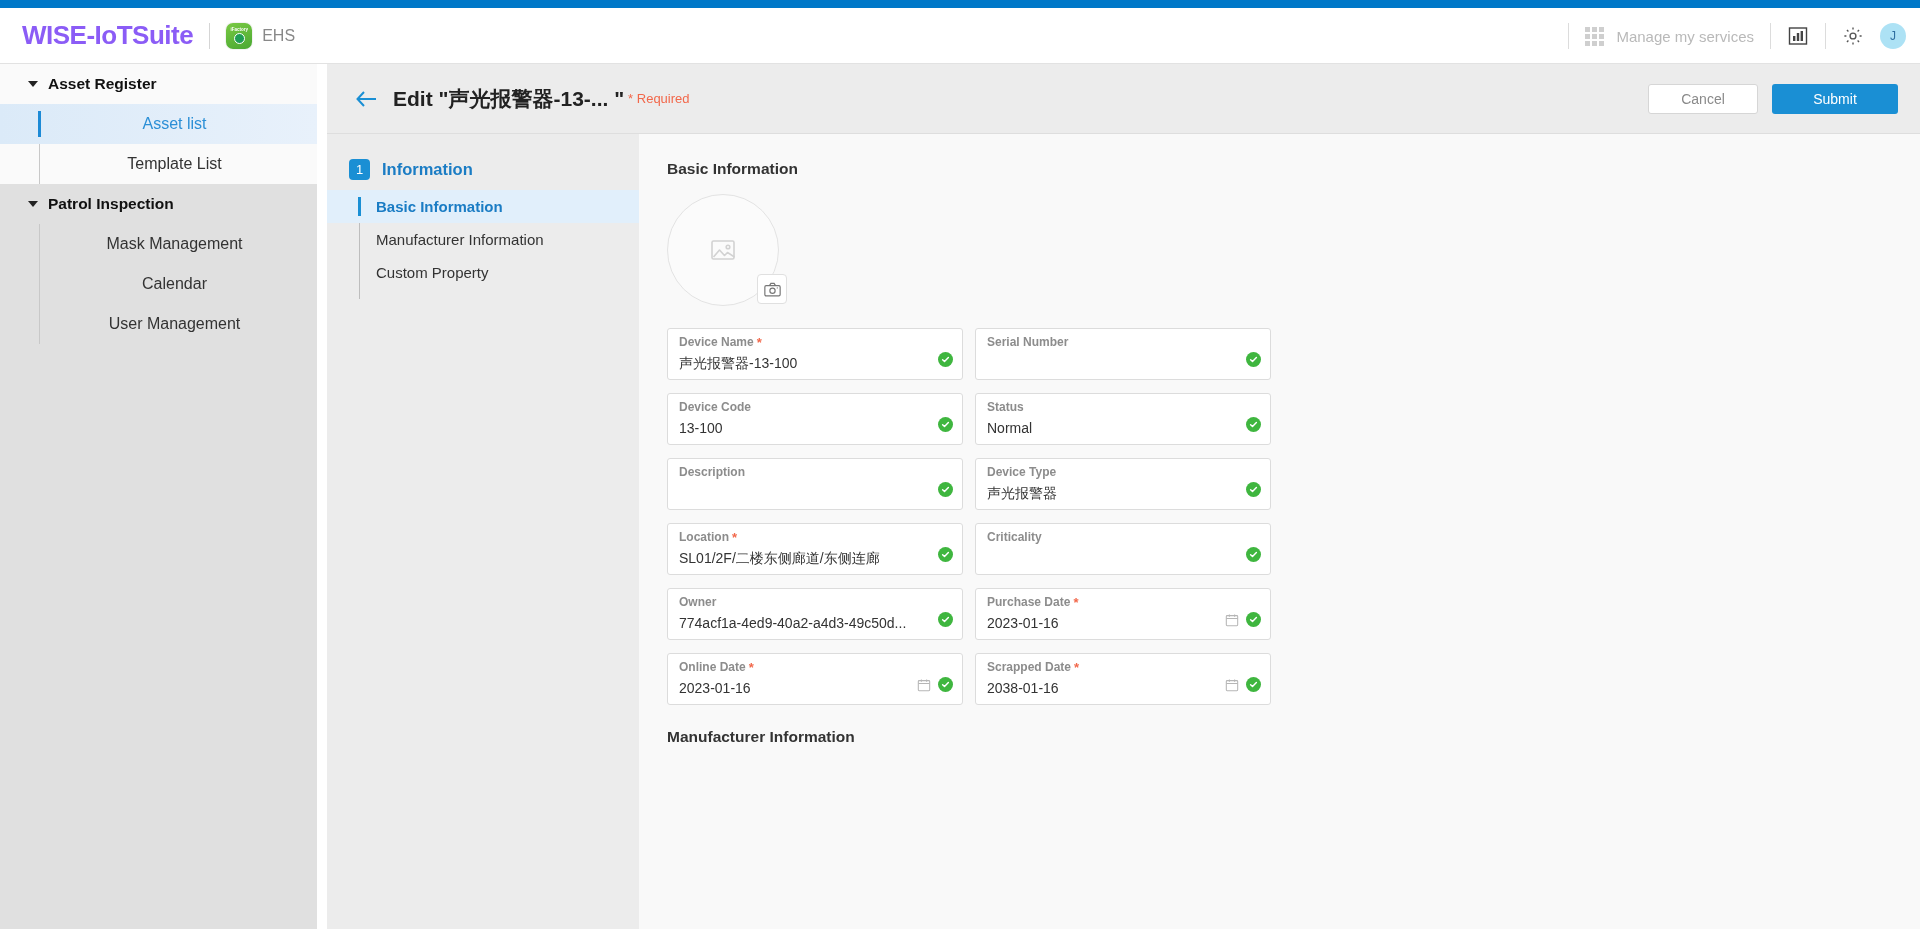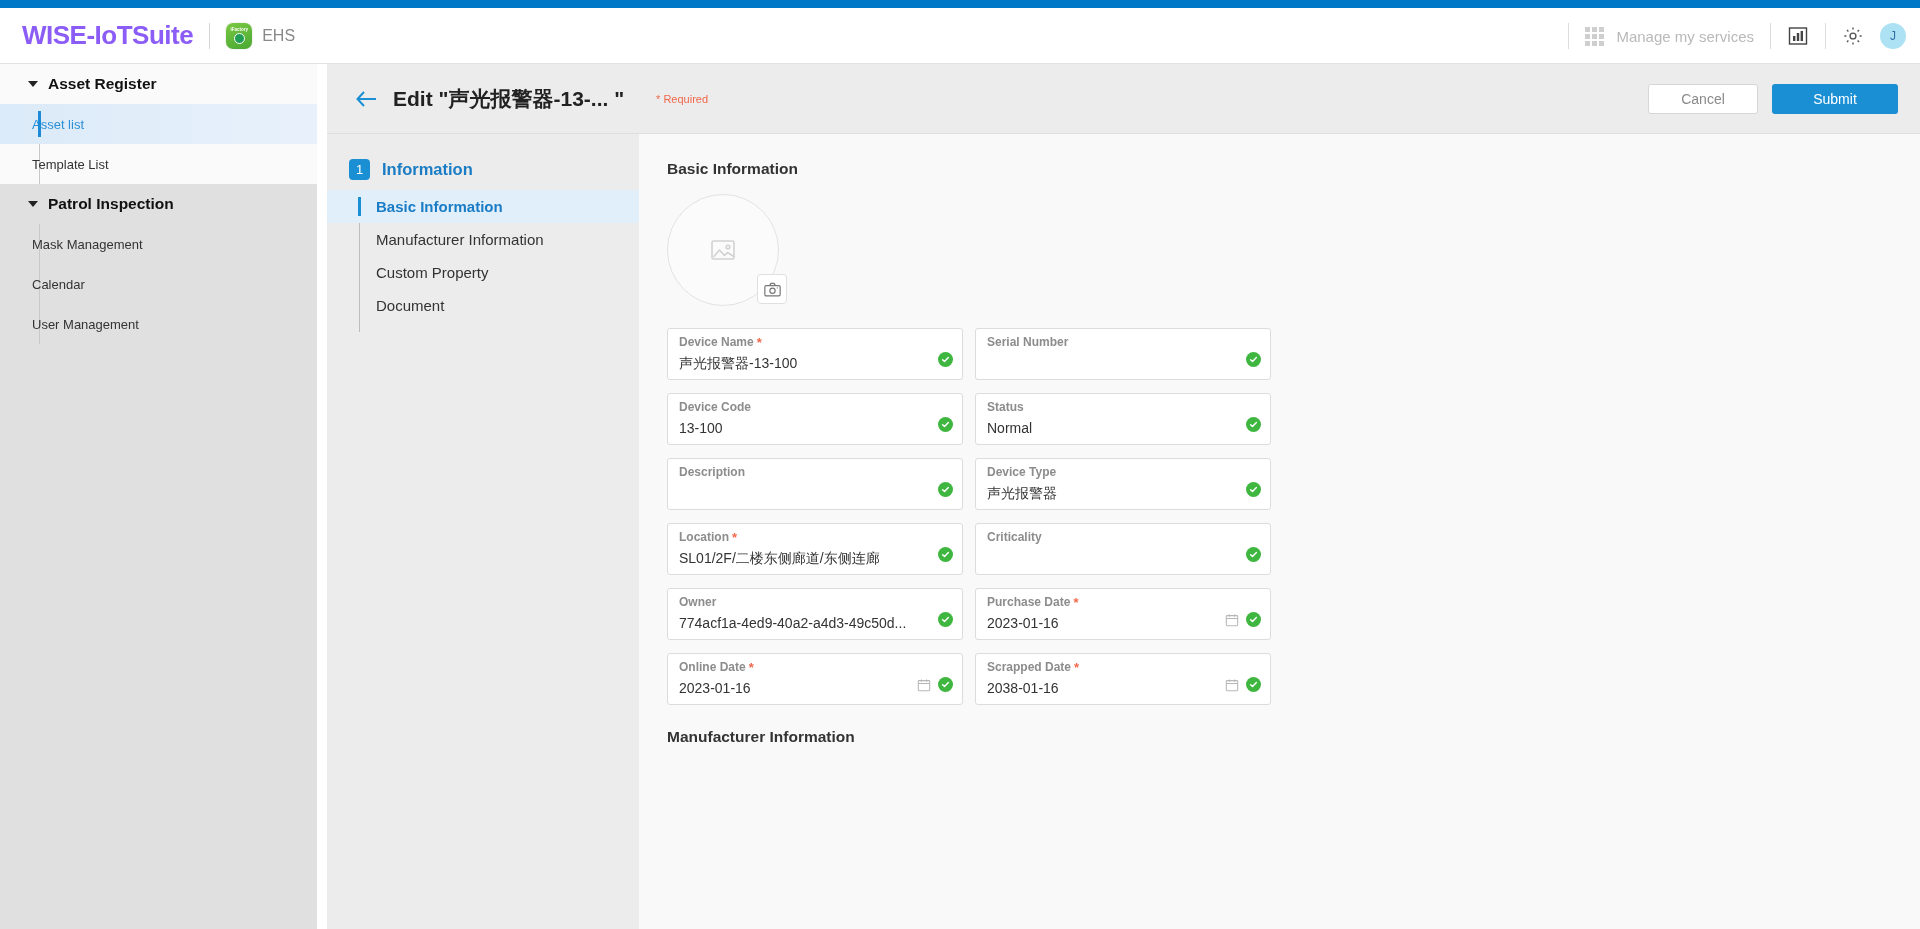--- a/index.html
+++ b/index.html
@@ -84,22 +84,22 @@
     border-left: 5px solid transparent; border-right: 5px solid transparent;
     border-top: 6px solid #222; margin-right: 10px;
   }
   .sb-items { position: relative; }
   .sb-items::before {
     content: ""; position: absolute; left: 39px; top: 0; bottom: 0;
     width: 1px; background: #c8c8c8;
   }
   .sb-item {
     height: 40px; display: flex; align-items: center;
-    padding-left: 32px; font-size: 13px; color: #333;
-    position: relative; cursor: pointer;
+    padding-left: 32px; font-size: 16px; color: #333;
+    position: relative; cursor: pointer; justify-content: center;
   }
   .sb-item.active {
     background: linear-gradient(90deg,#dbeaf8 0%, #e8f1fb 100%);
     color: #2b8fd6;
   }
   .sb-item.active::before {
     content: ""; position: absolute; left: 38px; top: 7px; bottom: 7px;
     width: 3px; background: #1c8ad6;
   }
 
@@ -115,21 +115,21 @@
   .titlebar {
     height: 70px; background: #ececec;
     display: flex; align-items: center;
     padding: 0 22px 0 28px; position: relative;
     border-bottom: 1px solid #dedede;
   }
   .back-arrow { width: 24px; height: 22px; margin-right: 14px; cursor: pointer; }
   .page-title {
     font-size: 21px; font-weight: bold; color: #222;
   }
-  .required-note { font-size: 11px; color: #f2684b; margin-left: 32px; }
+  .required-note { font-size: 13px; color: #f2684b; margin-left: 4px; }
   .btns { margin-left: auto; display: flex; align-items: center; gap: 14px; }
   .btn {
     height: 30px; min-width: 110px; border-radius: 3px;
     font-size: 14px; display: flex; align-items: center; justify-content: center;
     cursor: pointer;
   }
   .btn-cancel { background: #fff; border: 1px solid #d6d6d6; color: #8a8a8a; }
   .btn-submit { background: #1a8fd4; color: #fff; min-width: 126px; font-weight: 500; }
 
   .form-wrap { flex: 1; display: flex; overflow: hidden; }
@@ -324,23 +324,20 @@
           <div class="fn-sub-wrap">
             <div class="fn-sub active">
               <span>Basic Information</span>
             </div>
             <div class="fn-sub">
               <span>Manufacturer Information</span>
             </div>
             <div class="fn-sub">
               <span>Custom Property</span>
             </div>
-            <div class="fn-sub">
-              <span>Document</span>
-            </div>
           </div>
         </div>
 
         <div class="formbody">
           <div class="section-title">Basic Information</div>
 
           <div class="avatar-block">
             <div class="avatar-circle">
               <svg width="26" height="24" viewBox="0 0 26 24" fill="none" stroke="#d2d2d2" stroke-width="1.6">
                 <rect x="2" y="3" width="22" height="18" rx="1.5"></rect>

